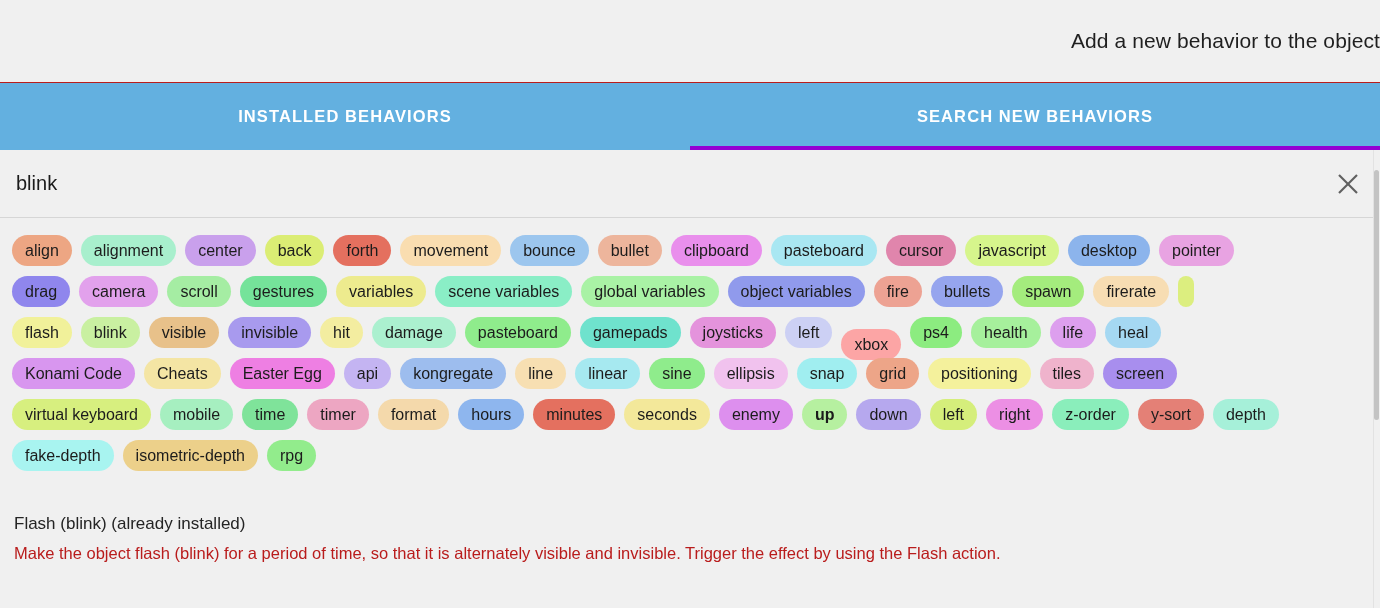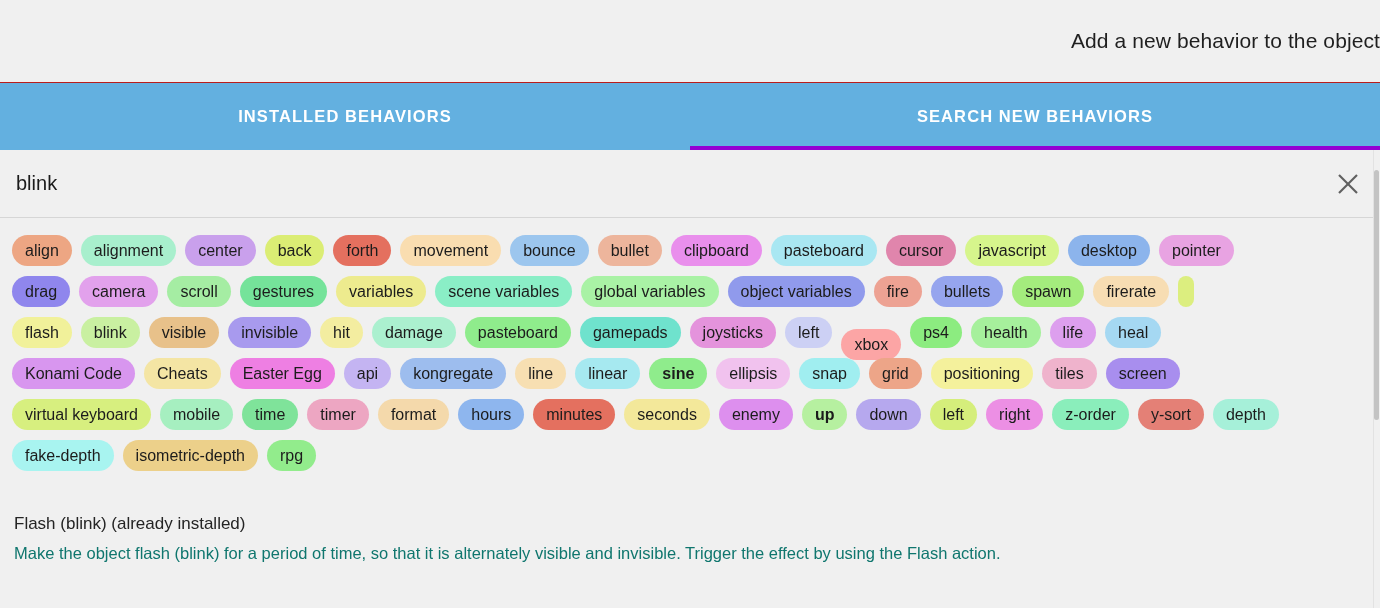--- a/index.html
+++ b/index.html
@@ -119,21 +119,21 @@
     padding: 34px 14px 0 14px;
     background: #f0f0f0;
   }
   .desc-title {
     font-size: 17px;
     color: #242424;
     margin-bottom: 8px;
   }
   .desc-body {
     font-size: 16.5px;
-    color: #0f766e;
+    color: #b91c1c;
     line-height: 1.35;
   }
 
   
   .scrollbar-track {
     position: absolute;
     top: 150px; right: 0;
     width: 7px; bottom: 0;
     background: #f0f0f0;
     border-left: 1px solid #e2e2e2;
@@ -226,21 +226,21 @@
         <span class="tag" style="background: rgb(165, 216, 242);">heal</span>
       </div>
       <div class="tagrow">
         <span class="tag" style="background: rgb(216, 150, 239);">Konami Code</span>
         <span class="tag" style="background: rgb(244, 229, 164);">Cheats</span>
         <span class="tag" style="background: rgb(238, 127, 227);">Easter Egg</span>
         <span class="tag" style="background: rgb(196, 180, 242);">api</span>
         <span class="tag" style="background: rgb(157, 189, 238);">kongregate</span>
         <span class="tag" style="background: rgb(247, 223, 178);">line</span>
         <span class="tag" style="background: rgb(166, 233, 240);">linear</span>
-        <span class="tag" style="background: rgb(143, 236, 140); font-weight: bold;">sine</span>
+        <span class="tag" style="background: rgb(143, 236, 140);">sine</span>
         <span class="tag" style="background: rgb(241, 194, 238);">ellipsis</span>
         <span class="tag" style="background: rgb(160, 238, 240);">snap</span>
         <span class="tag" style="background: rgb(237, 165, 136);">grid</span>
         <span class="tag" style="background: rgb(244, 241, 156);">positioning</span>
         <span class="tag" style="background: rgb(239, 179, 204);">tiles</span>
         <span class="tag" style="background: rgb(168, 142, 238);">screen</span>
       </div>
       <div class="tagrow">
         <span class="tag" style="background: rgb(215, 239, 127);">virtual keyboard</span>
         <span class="tag" style="background: rgb(166, 239, 192);">mobile</span>

